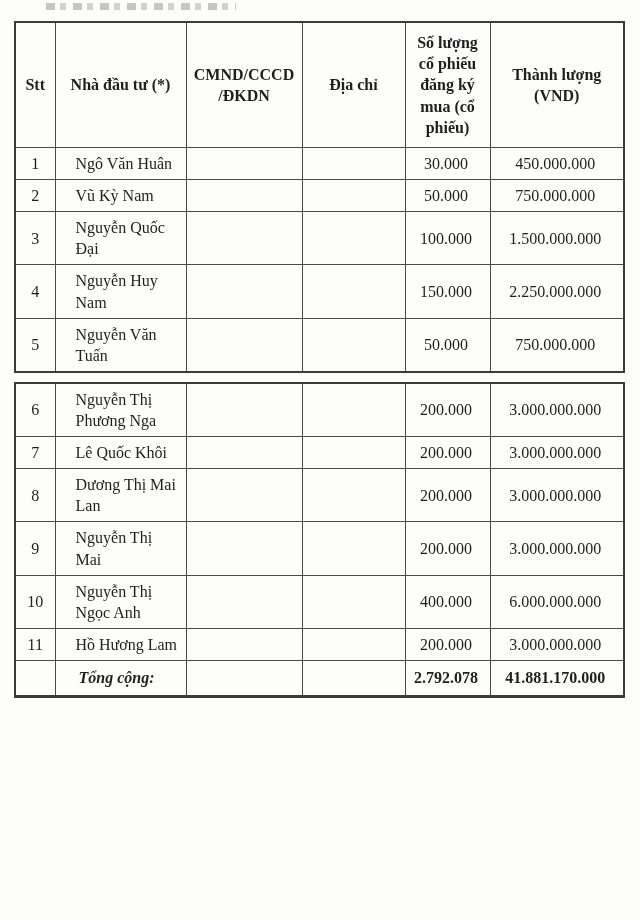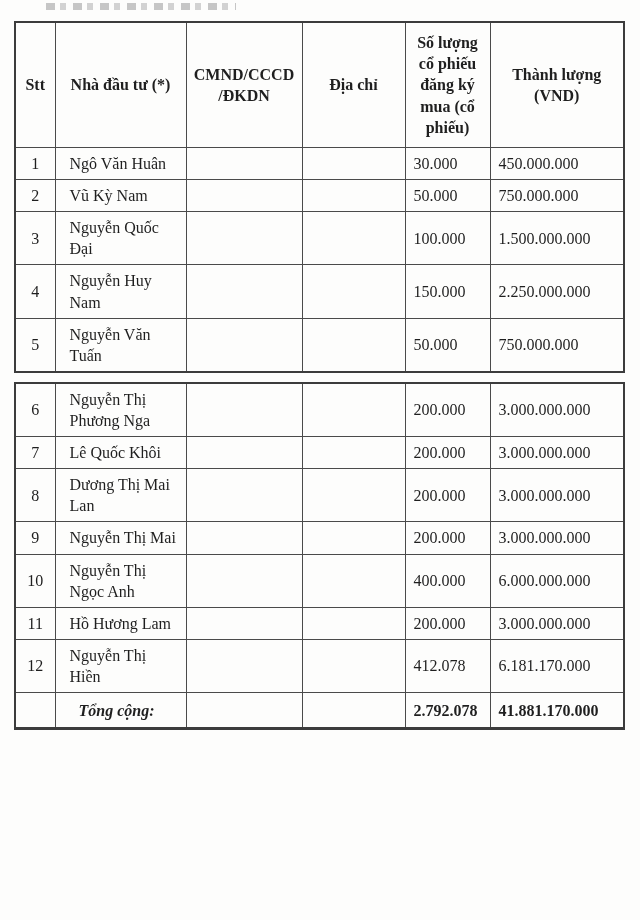--- a/index.html
+++ b/index.html
@@ -52,23 +52,23 @@
     overflow: hidden;
   }
   th {
     font-weight: bold;
     text-align: center;
     height: 116px;
     padding: 4px 7px;
     overflow-wrap: anywhere;
   }
   td.c-stt    { text-align: center; }
-  td.c-name   { text-align: left; padding-left: 14px; overflow-wrap: break-word; }
+  td.c-name   { text-align: left; padding-left: 20px; overflow-wrap: break-word; }
   td.c-id, td.c-addr { }
-  td.c-qty, td.c-amt { text-align: left; padding-right: 11px; white-space: nowrap; }
+  td.c-qty, td.c-amt { text-align: center; padding-right: 11px; white-space: nowrap; }
   tr.total-row td {
     font-weight: bold;
     height: 24px;
   }
   tr.total-row td.c-name { text-align: center; padding-left: 0; font-style: italic; }
 </style>
 </head>
 <body>
 
 <div class="page">
@@ -191,28 +191,20 @@
     <td class="c-amt">6.000.000.000</td>
   </tr>
           <tr>
     <td class="c-stt">11</td>
     <td class="c-name">Hồ Hương Lam</td>
     <td class="c-id"></td>
     <td class="c-addr"></td>
     <td class="c-qty">200.000</td>
     <td class="c-amt">3.000.000.000</td>
   </tr>
-          <tr>
-    <td class="c-stt">12</td>
-    <td class="c-name">Nguyễn Thị Hiền</td>
-    <td class="c-id"></td>
-    <td class="c-addr"></td>
-    <td class="c-qty">412.078</td>
-    <td class="c-amt">6.181.170.000</td>
-  </tr>
         </tbody>
       <tfoot>
         <tr class="total-row">
           <td class="c-stt"></td>
           <td class="c-name">Tổng cộng:</td>
           <td class="c-id"></td>
           <td class="c-addr"></td>
           <td class="c-qty">2.792.078</td>
           <td class="c-amt">41.881.170.000</td>
         </tr>

